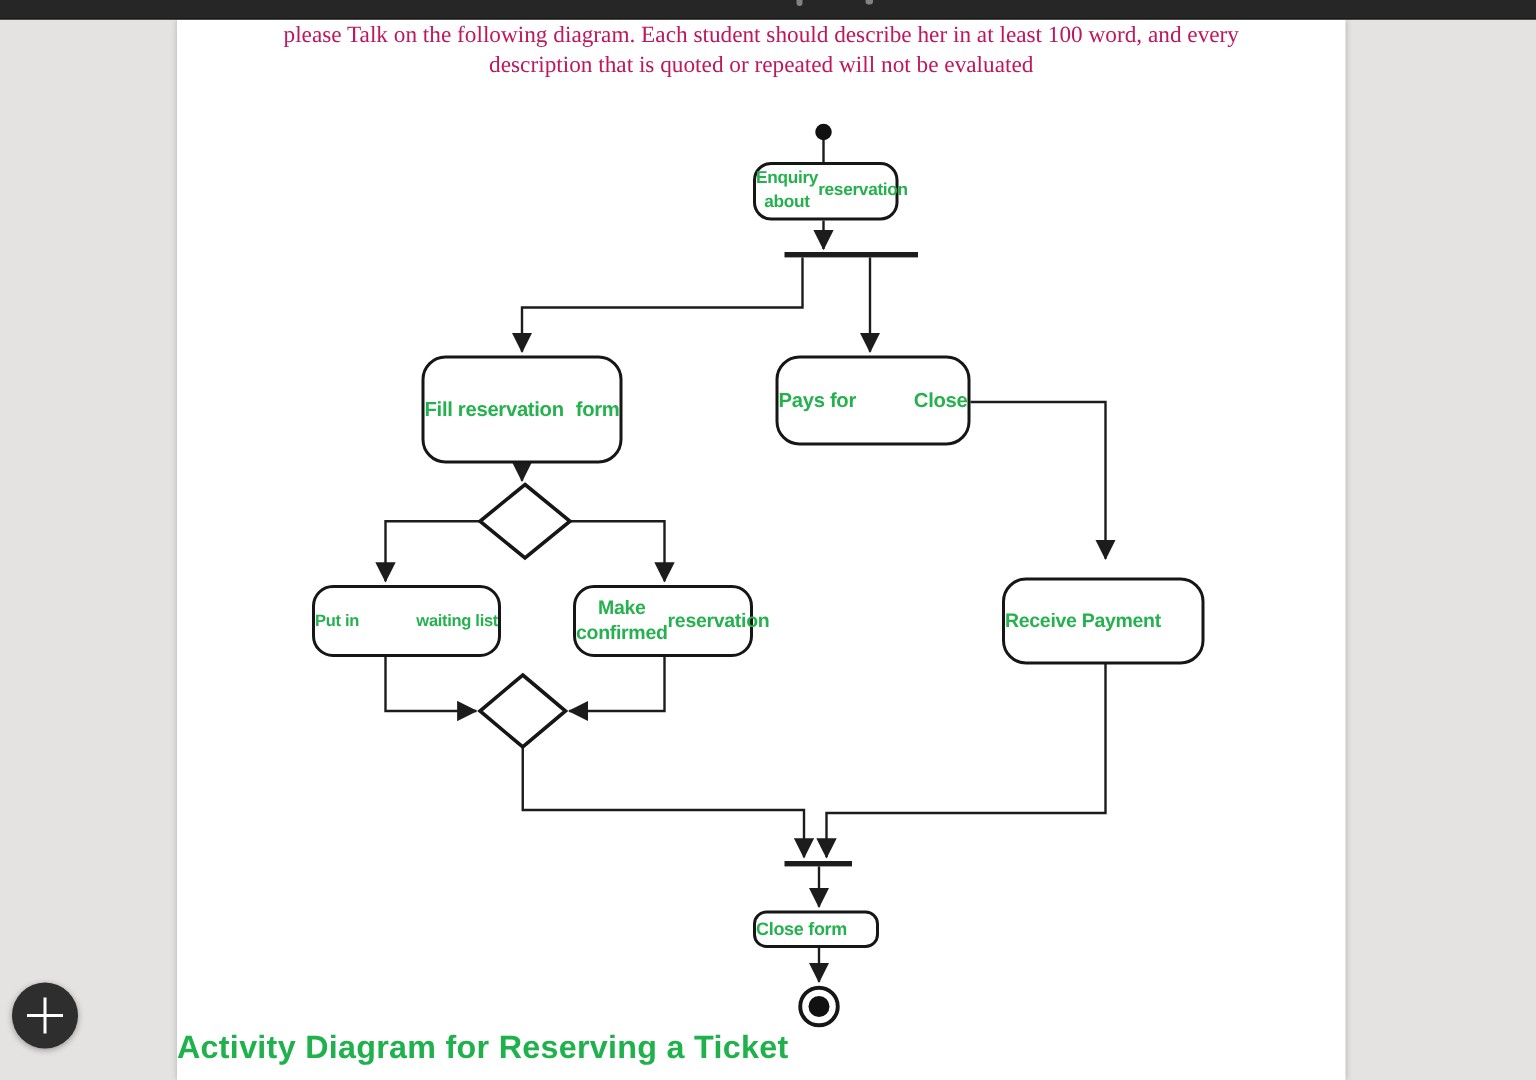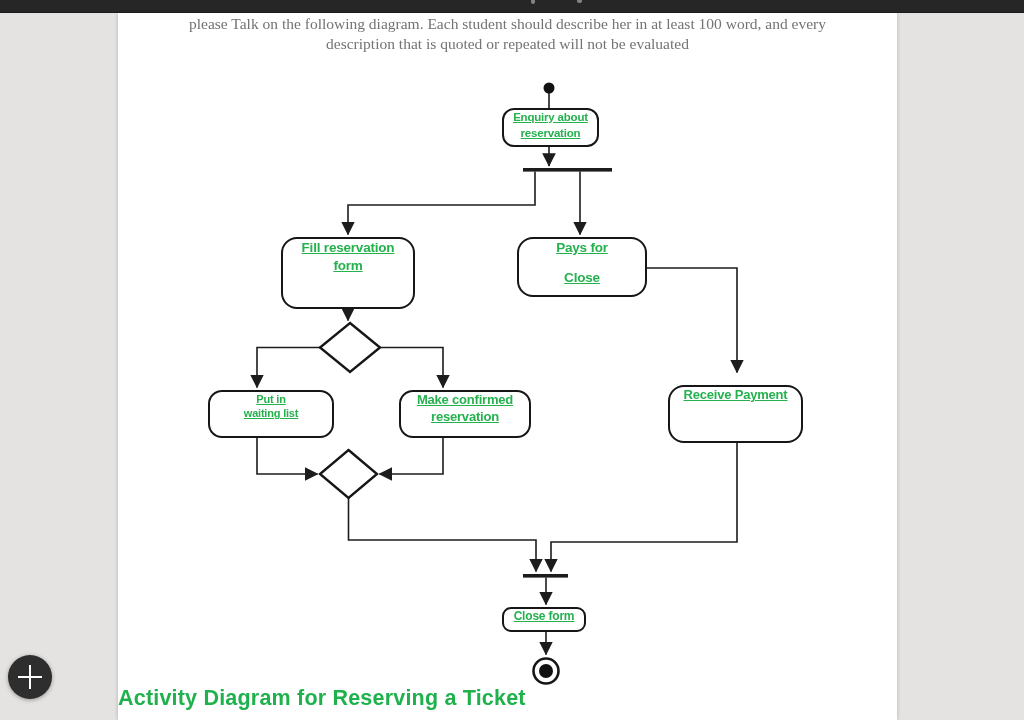--- a/index.html
+++ b/index.html
@@ -26,43 +26,43 @@
     position:absolute; left:118px; top:13px; width:779px; height:707px;
     background:#ffffff;
     box-shadow: 0 0 4px rgba(0,0,0,.22);
   }
 
   
   .assignment {
     position:absolute; left:0; top:1px; width:100%;
     text-align:center;
     font-family:"Liberation Serif", serif;
-    font-size:15.5px; line-height:20px; color:#737373;
+    font-size:15.5px; line-height:20px; color:#be185d;
   }
 
   
   svg.connectors { position:absolute; left:0; top:0; width:779px; height:707px; }
 
   
   .node {
     position:absolute;
     border: 2.6px solid #161616;
     border-radius: 16px;
     background:#fff;
-    display:flex; flex-direction:column; align-items:center; justify-content:flex-start;
+    display:flex; flex-direction:row; align-items:center; justify-content:space-between;
     color: var(--node-text, #26b14f);
     font-weight:bold; font-stretch:condensed; letter-spacing:-0.2px;
-    text-align:center; line-height:1.3;text-decoration:underline;
+    text-align:center; line-height:1.3;
   }
   .node span { display:block; }
   .nd-enquiry  { left:384px; top:95px;  width:97px;  height:39px; font-size:11.5px; border-radius:12px; border-width:2.4px; line-height:1.35; }
   .nd-fill     { left:163px; top:224px; width:134px; height:72px; font-size:13.5px; }
   .nd-pays     { left:399px; top:224px; width:130px; height:60px; font-size:13.5px;gap:12px; }
   .nd-waiting  { left:90px;  top:377px; width:126px; height:48px; font-size:11px; border-radius:14px; }
-  .nd-confirm  { left:281px; top:377px; width:132px; height:48px; font-size:13px;   border-radius:14px; }
+  .nd-confirm  { left:264px; top:377px; width:120px; height:48px; font-size:13px;   border-radius:14px; }
   .nd-receive  { left:550px; top:362px; width:135px; height:58px; font-size:13px;margin-top:10px; }
   .nd-close    { left:384px; top:594px; width:84px;  height:25px; font-size:12px; border-radius:9px; border-width:2.3px; }
 
   
   .caption {
     position:absolute; left:0; top:673px; width:100%;
     text-align:left;
     font-size:21.5px; font-weight:bold;
     color: var(--caption, #1fb14c);
     letter-spacing:0.2px;

